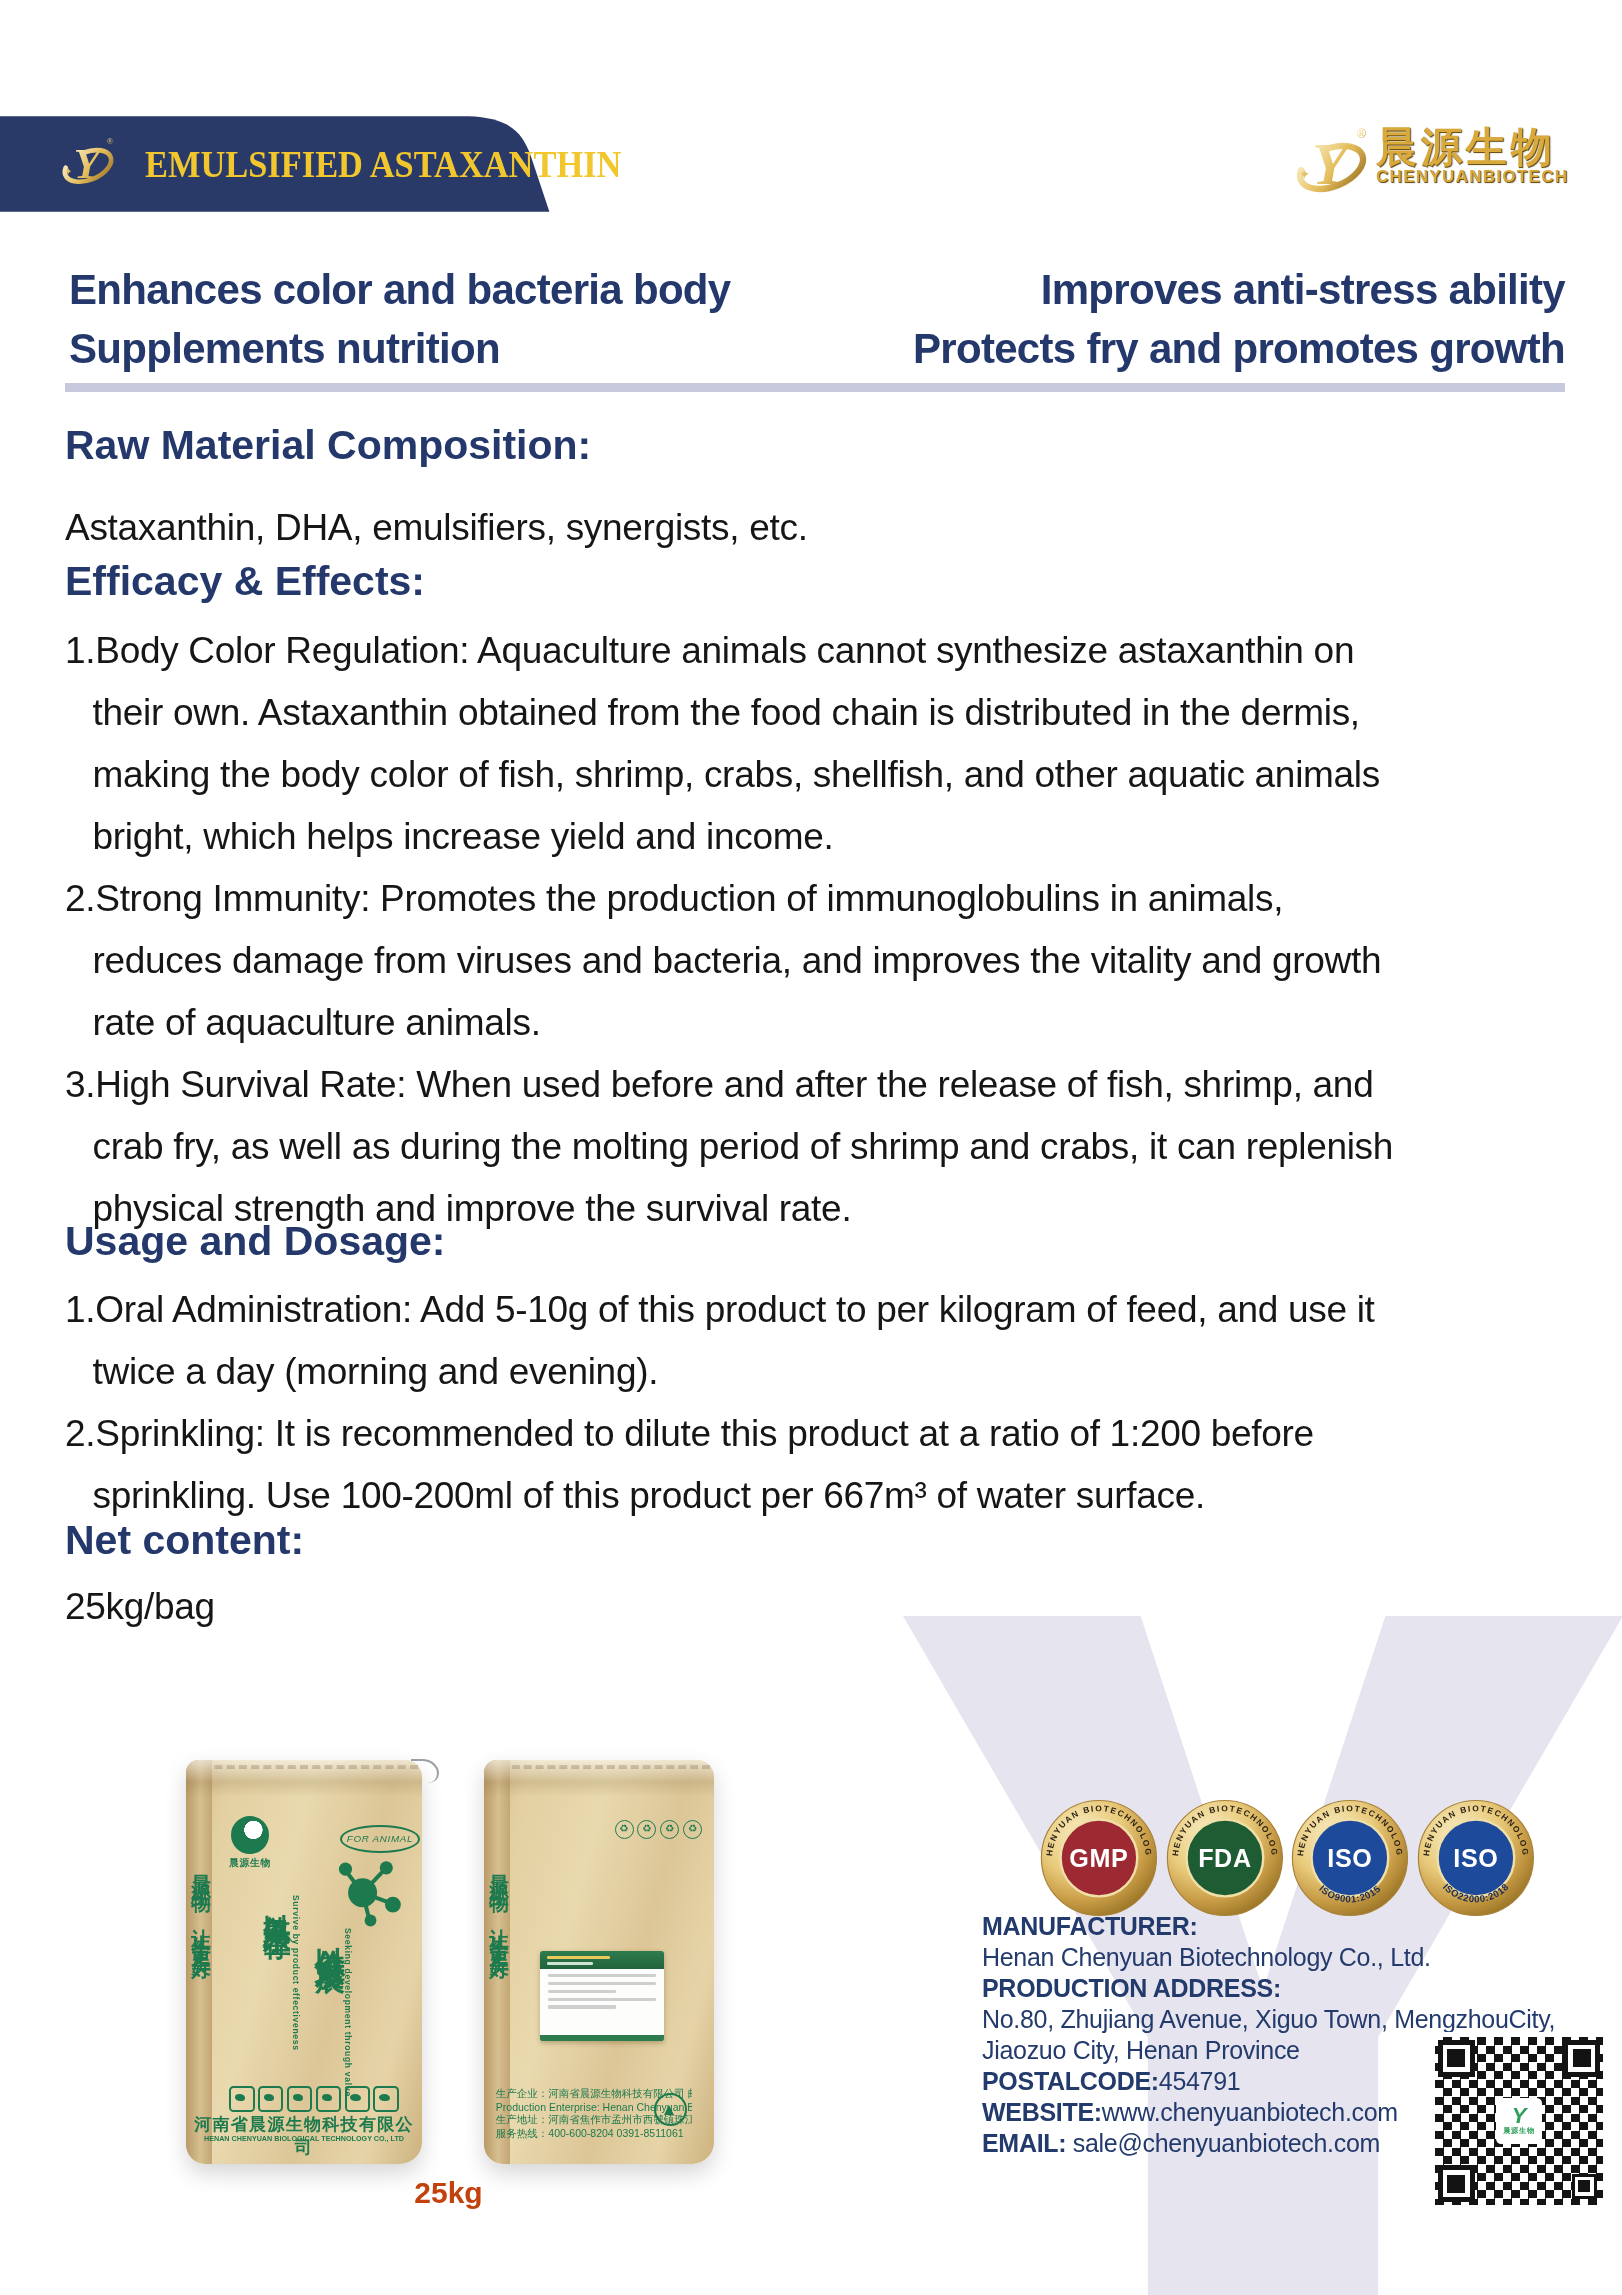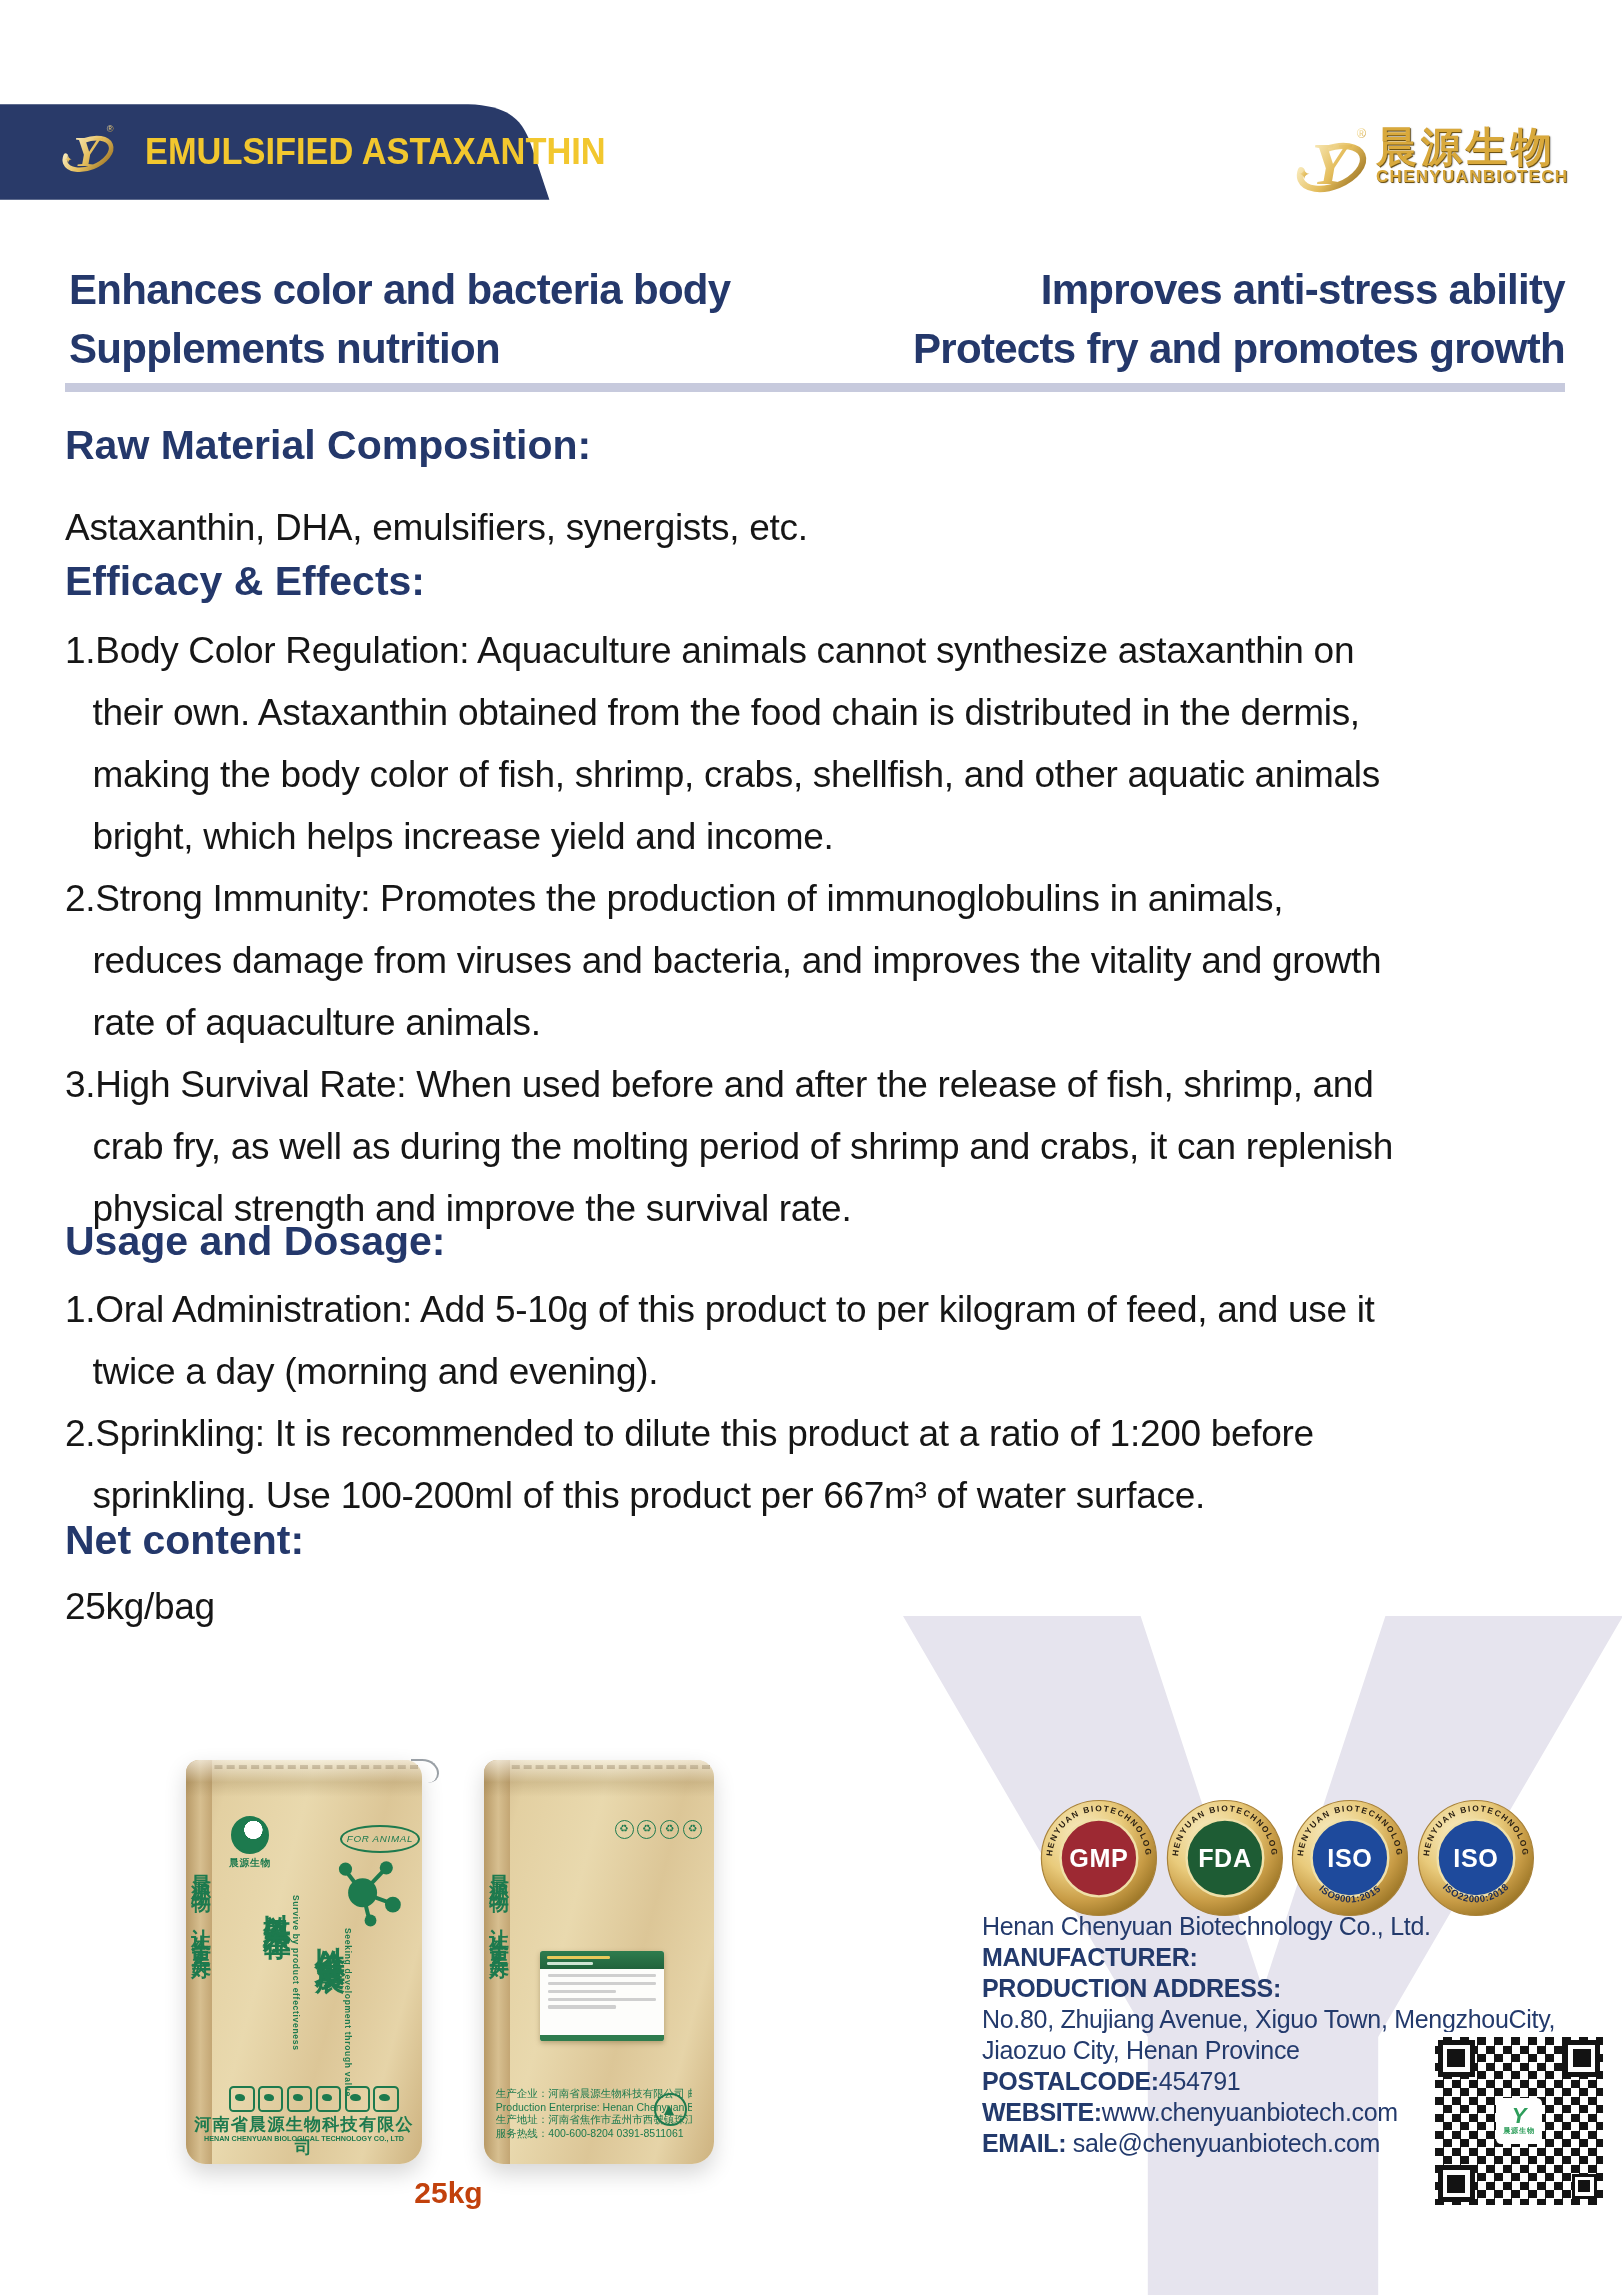--- a/index.html
+++ b/index.html
@@ -1,21 +1,21 @@
 <!DOCTYPE html>
 <html style="font-size:10.5px"><head>
 <meta charset="utf-8">
 <style>
   html,body{margin:0;padding:0;background:#fff;}
   .page{position:relative;width:1623px;height:2295px;background:#fff;overflow:hidden;
         font-family:"Liberation Sans","DejaVu Sans",sans-serif;color:#171717;}
   .abs{position:absolute;}
 
   
-  .banner{left:0;top:104px;width:569px;height:68px;}
+  .banner{left:0;top:116px;width:569px;height:68px;font-family:Liberation Serif, serif;}
   .banner svg.shape{position:absolute;left:0;top:0;}
   .banner-inner{position:absolute;left:0;top:0;width:537px;height:96px;display:flex;align-items:center;}
   .banner-title{margin-left:145px;font-size:37px;font-weight:bold;color:#f2c72e;
     letter-spacing:0px;transform:scaleX(.93);transform-origin:left center;white-space:nowrap;}
   .banner-logo{position:absolute;left:59px;top:18.3px;}
 
   
   .brand{left:1292px;top:119px;width:281px;height:85px;}
   .brand-mono{position:absolute;left:0;top:5.2px;}
   .gold{color:#d9a93c;text-shadow:0.7px 0.7px 0 #6d5214,1.3px 1.3px 1.3px rgba(0,0,0,.45);}
@@ -336,22 +336,22 @@
         <circle cx="100" cy="100" r="64" stroke="#f0e0a8" stroke-width="4" fill="#1e4a9c"></circle>
         <path id="arcT" d="M 22 100 A 78 78 0 0 1 178 100" fill="none"></path>
         <path id="arcB" d="M 30 126 A 75 75 0 0 0 170 126" fill="none"></path>
         <text class="ringtxt"><textPath href="#arcT" startOffset="50%" text-anchor="middle">CHENYUAN BIOTECHNOLOGY</textPath></text>
         <text class="subtxt"><textPath href="#arcB" startOffset="50%" text-anchor="middle">ISO22000:2018</textPath></text>
         <text x="100" y="115" class="ctrtxt" text-anchor="middle">ISO</text>
       </svg>
     </div>
 
   <div class="abs contact">
+    <div class="row b">MANUFACTURER:</div>
     <div class="row">Henan Chenyuan Biotechnology Co., Ltd.</div>
-    <div class="row b">MANUFACTURER:</div>
     <div class="row b">PRODUCTION ADDRESS:</div>
     <div>
 
     <div class="row">No.80, Zhujiang Avenue, Xiguo Town, MengzhouCity,</div>
         <div class="row">Jiaozuo City, Henan Province</div>
       </div>
     <div>
 
         <div class="row contact-row"><span class="b">POSTALCODE:</span><span class="v">454791</span></div>
 

